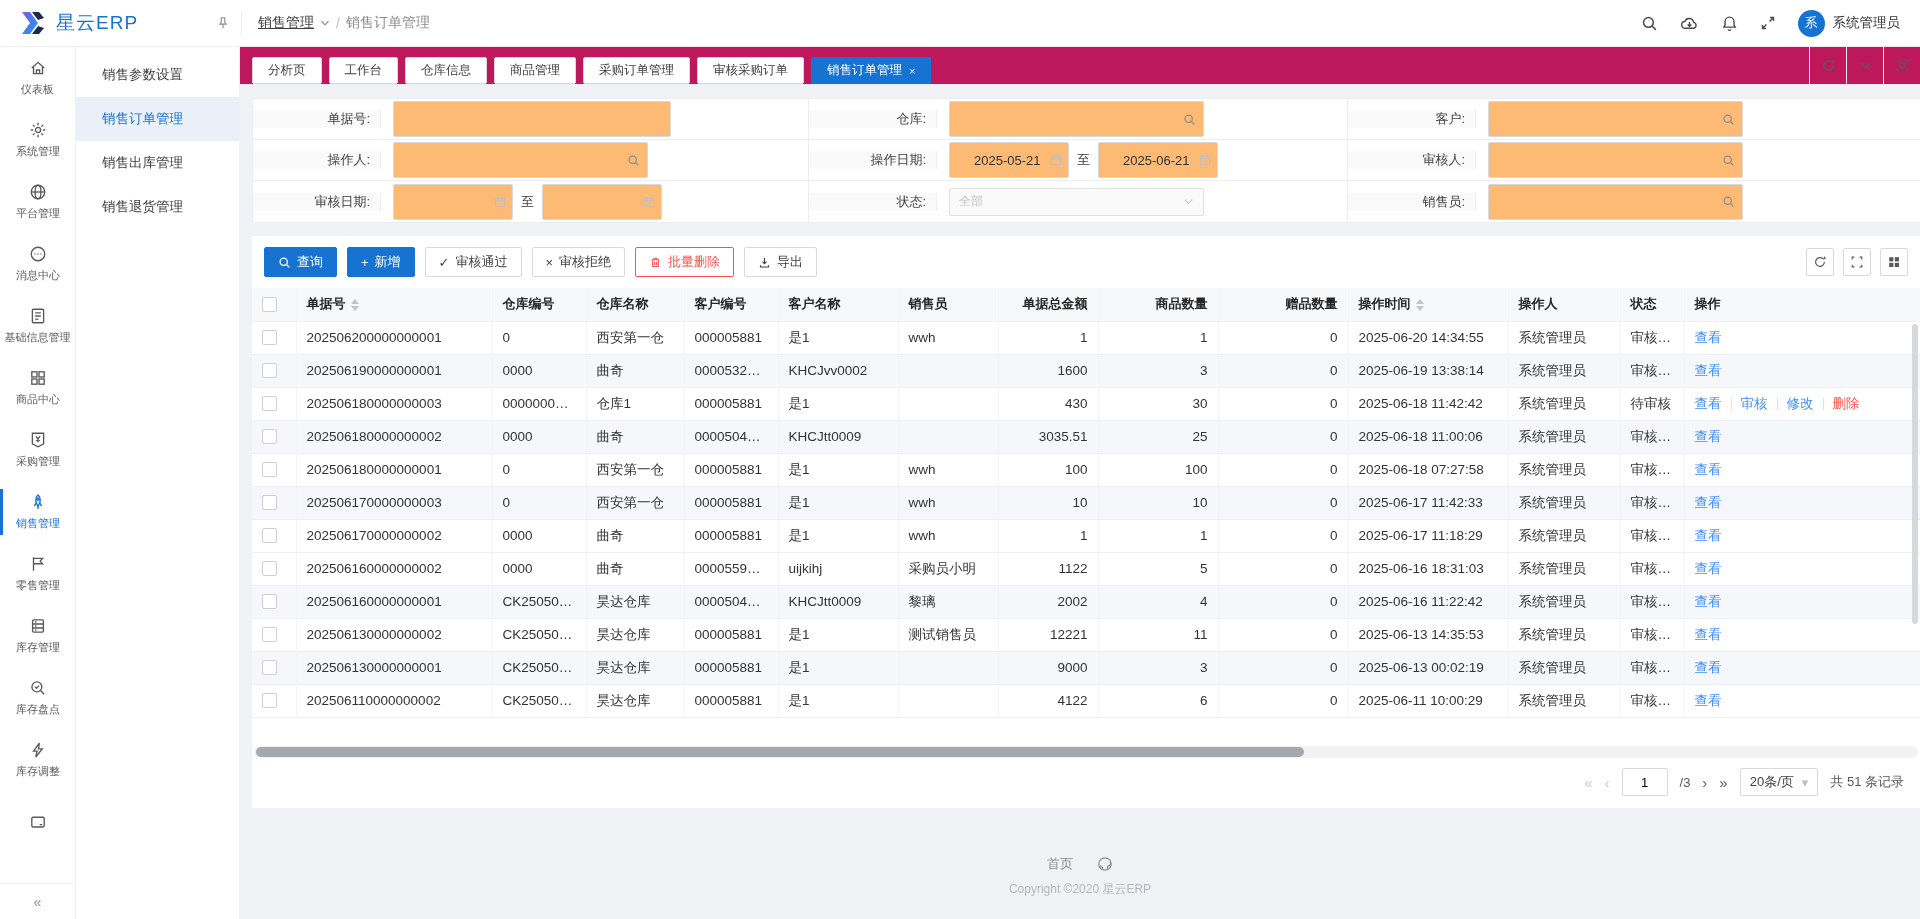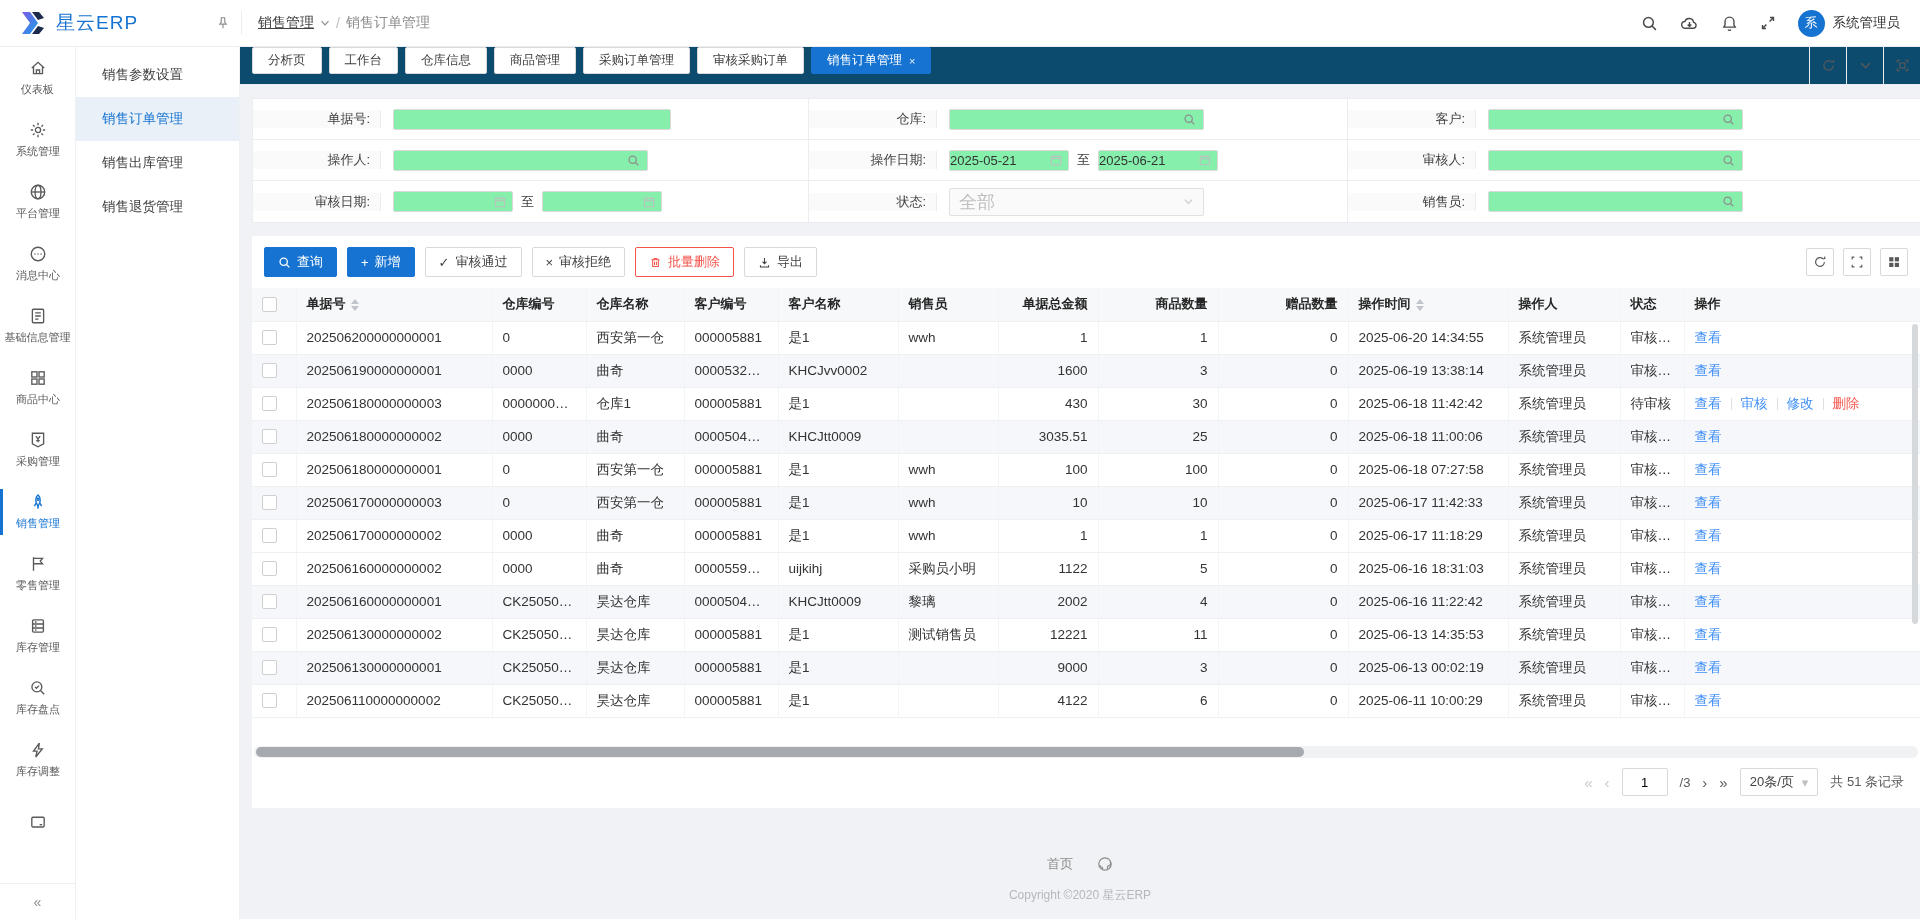--- a/index.html
+++ b/index.html
@@ -34,47 +34,47 @@
   .rail-item.active::before { content:""; position:absolute; left:0; top:8px; bottom:8px; width:3px; background:#1673d1; }
   .rail-collapse { height:36px; border-top:1px solid #eef0f2; display:flex; align-items:center; justify-content:center; color:#8c8c8c; font-size:14px; cursor:pointer; }
 
   
   .submenu { width:164px; background:#fff; border-right:1px solid #eef0f2; padding-top:6px; }
   .submenu-item { height:44px; display:flex; align-items:center; padding-left:26px; font-size:13.5px; color:#404040; cursor:pointer; }
   .submenu-item.active { background:#e9f0f8; color:#1673d1; }
 
   
   .content { flex:1; display:flex; flex-direction:column; min-width:0; }
-  .tabbar { height:38px; background:#0c4a6e; border-bottom:1px solid #ebedf0; display:flex; align-items:flex-start; }
+  .tabbar { height:38px; background:#be185d; border-bottom:1px solid #ebedf0; display:flex; align-items:flex-end; }
   .tabs { display:flex; gap:7px; padding-left:12px; flex:1; }
   .tab { height:27px; line-height:25px; padding:0 15px; border:1px solid #d9d9d9; background:#fff; border-radius:2px; font-size:12.5px; color:#404040; cursor:pointer; white-space:nowrap; }
   .tab.active { background:#1673d1; border-color:#1673d1; color:#fff; display:flex; align-items:center; gap:7px; line-height:normal; }
   .tab-close { font-size:11px; opacity:.9; }
   .tabbar-tools { display:flex; height:100%; }
   .tabbar-tool { width:37px; border-left:1px solid #ebedf0; display:flex; align-items:center; justify-content:center; color:#595959; cursor:pointer; }
 
   .work { flex:1; overflow:hidden; }
 
   
   .filter { margin:13px 0 0 12px; background:#fff; border:1px solid #ebedf0; display:grid; grid-template-columns:556px 539px 573px; }
   .fcell { height:41px; display:flex; align-items:center; border-bottom:1px solid #ebedf0; border-right:1px solid #ebedf0; background:#fff; }
   .fcell:nth-child(3n) { border-right:none; }
   .fcell:nth-child(n+7) { border-bottom:none; }
   .flabel { width:128px; background:#fafafa; border-right:1px solid #ebedf0; display:flex; align-items:center; justify-content:flex-end; padding-right:10px; font-size:13px; color:#404040; flex:none; }
   .ffield { display:flex; align-items:center; padding-left:12px; gap:8px; flex:1; min-width:0; }
-  .inp { height:21px; border:1px solid #d9d9d9; border-radius:2px; font-size:13px; color:#333; padding:0 0; outline:none; background:#86efac; font-family:inherit; }
+  .inp { height:36px; border:1px solid #d9d9d9; border-radius:2px; font-size:13px; color:#333; padding:0 24px; outline:none; background:#fdba74; font-family:inherit; }
   .inp-plain { width:278px; }
   .inp-search { position:relative; display:flex; align-items:center; }
   .inp-search input { width:255px; padding-right:28px; }
   .inp-search .sicon { position:absolute; right:8px; color:#8c8c8c; }
   .inp-date { position:relative; display:flex; align-items:center; }
   .inp-date input { width:120px; padding-right:26px; }
   .inp-date .dicon { position:absolute; right:7px; color:#bfbfbf; }
   .range-sep { font-size:13px; color:#404040; }
-  .select { width:255px; height:28px; border:1px solid #e0e0e0; border-radius:2px; background:#fafafa; display:flex; align-items:center; justify-content:space-between; padding:0 9px; color:#bfbfbf; font-size:18px; cursor:not-allowed; }
+  .select { width:255px; height:28px; border:1px solid #e0e0e0; border-radius:2px; background:#fafafa; display:flex; align-items:center; justify-content:space-between; padding:0 9px; color:#bfbfbf; font-size:12px; cursor:not-allowed; }
 
   
   .panel { margin:13px 0 0 12px; background:#fff; }
   .toolbar { display:flex; align-items:center; padding:11px 12px; gap:10px; }
   .btn { height:30px; display:inline-flex; align-items:center; gap:6px; padding:0 13px; font-size:13px; border-radius:2px; border:1px solid #d9d9d9; background:#fff; color:#404040; cursor:pointer; font-family:inherit; }
   .btn .bico { font-size:13px; line-height:1; }
   .btn-primary { background:#1673d1; border-color:#1673d1; color:#fff; }
   .btn-danger { border-color:#f5544b; color:#f5544b; }
   .toolbar-right { margin-left:auto; display:flex; gap:9px; }
   .tool-sq { width:28px; height:28px; border:1px solid #d9d9d9; border-radius:2px; display:flex; align-items:center; justify-content:center; color:#595959; cursor:pointer; background:#fff; }
@@ -104,21 +104,21 @@
   .pg-nav { font-size:15px; color:#595959; cursor:pointer; }
   .pg-nav.disabled { color:#c6c9cc; cursor:default; }
   .pg-input { width:46px; height:28px; border:1px solid #d9d9d9; border-radius:2px; text-align:center; font-size:13px; outline:none; font-family:inherit; }
   .pg-size { height:28px; border:1px solid #d9d9d9; border-radius:2px; display:flex; align-items:center; gap:8px; padding:0 9px; cursor:pointer; color:#404040; }
   .pg-size .pgc { color:#bfbfbf; }
 
   
   .page-footer { text-align:center; padding-top:46px; color:#8c8c8c; }
   .footer-links { display:inline-flex; align-items:center; gap:24px; font-size:13px; }
   .footer-links a { color:#8c8c8c; text-decoration:none; cursor:pointer; }
-  .copyright { margin-top:14px; font-size:12px; color:#b5b8bc; }
+  .copyright { margin-top:8px; font-size:12px; color:#b5b8bc; }
 </style>
 </head>
 <body>
 
 <header class="topbar">
   <div class="brand">
     <span>
       <svg width="26" height="24" viewBox="0 0 26 24">
         <defs>
             <linearGradient id="lg1" x1="0" y1="0" x2="1" y2="1">

